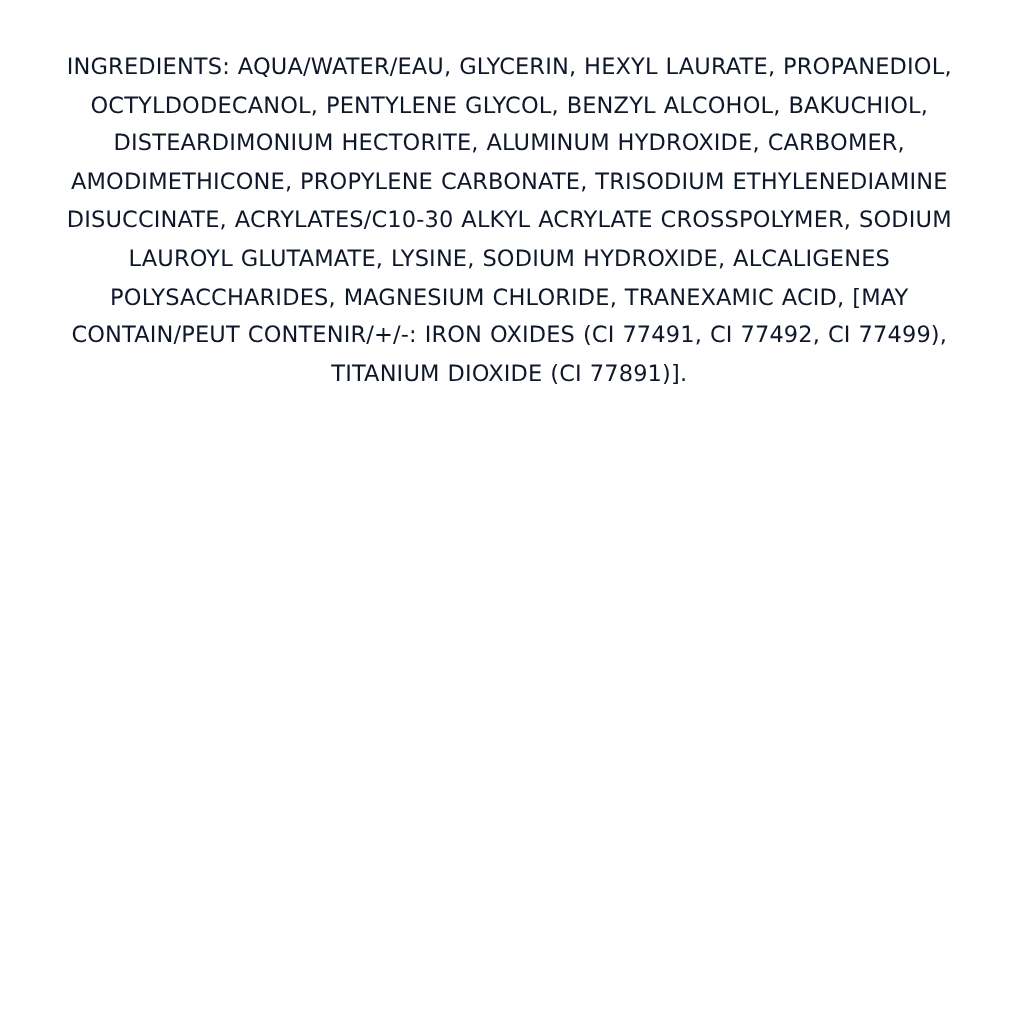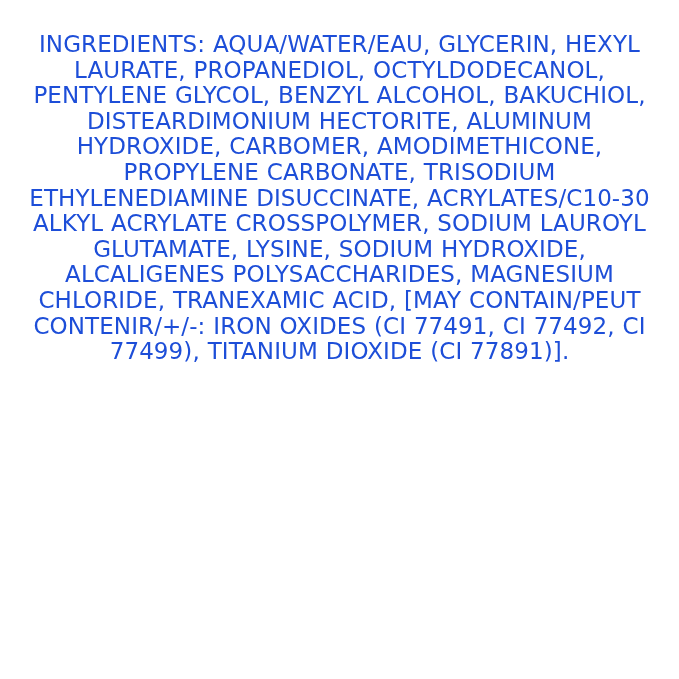--- a/index.html
+++ b/index.html
@@ -15,26 +15,26 @@
     overflow: hidden;
   }
   .page {
     width: 679px;
     height: 679px;
     box-sizing: border-box;
     padding: 32px 18px 0 18px;
     background: #ffffff;
   }
   .ingredients-text {
-    font-size: 23px;
+    font-size: 15px;
     line-height: 25.6px;
     text-align: center;
     letter-spacing: 0.1px;
     word-spacing: 0.4px;
-    color: #1d4ed8;
+    color: #0f172a;
     margin: 0;
     white-space: pre-wrap;
   }
 </style>
 </head>
 <body>
 
 <div class="page">
   <p class="ingredients-text">INGREDIENTS: AQUA/WATER/EAU, GLYCERIN, HEXYL LAURATE, PROPANEDIOL, OCTYLDODECANOL, PENTYLENE GLYCOL, BENZYL ALCOHOL, BAKUCHIOL, DISTEARDIMONIUM HECTORITE, ALUMINUM HYDROXIDE, CARBOMER, AMODIMETHICONE, PROPYLENE CARBONATE, TRISODIUM ETHYLENEDIAMINE DISUCCINATE, ACRYLATES/C10-30 ALKYL ACRYLATE CROSSPOLYMER, SODIUM LAUROYL GLUTAMATE, LYSINE, SODIUM HYDROXIDE, ALCALIGENES POLYSACCHARIDES, MAGNESIUM CHLORIDE, TRANEXAMIC ACID, [MAY CONTAIN/PEUT CONTENIR/+/-: IRON OXIDES (CI 77491, CI 77492, CI 77499), TITANIUM DIOXIDE (CI 77891)].</p>
 </div>

